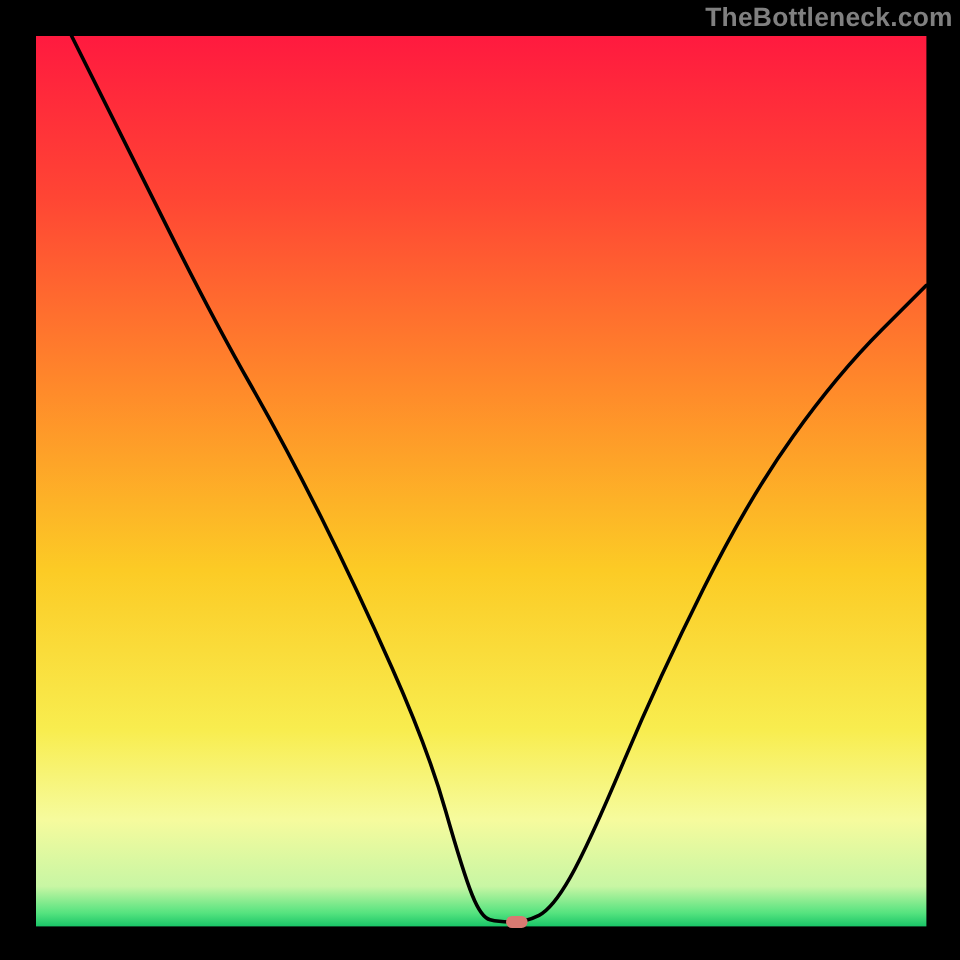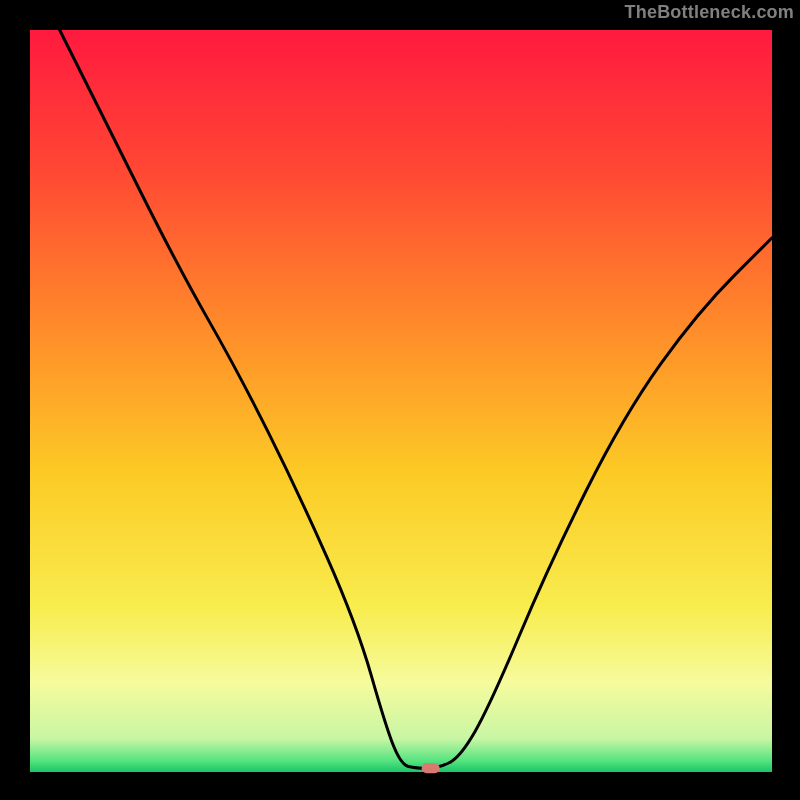--- a/index.html
+++ b/index.html
@@ -14,21 +14,21 @@
     position: relative;
     width: 800px;
     height: 800px;
     background: #000;
   }
   .watermark {
     position: absolute;
     top: 2px;
     right: 6px;
     font-family: Arial, Helvetica, sans-serif;
-    font-size: 18px;
+    font-size: 22px;
     font-weight: 600;
     color: #808080;
     letter-spacing: 0.2px;
     user-select: none;
   }
   svg {
     position: absolute;
     left: 0;
     top: 0;
   }

